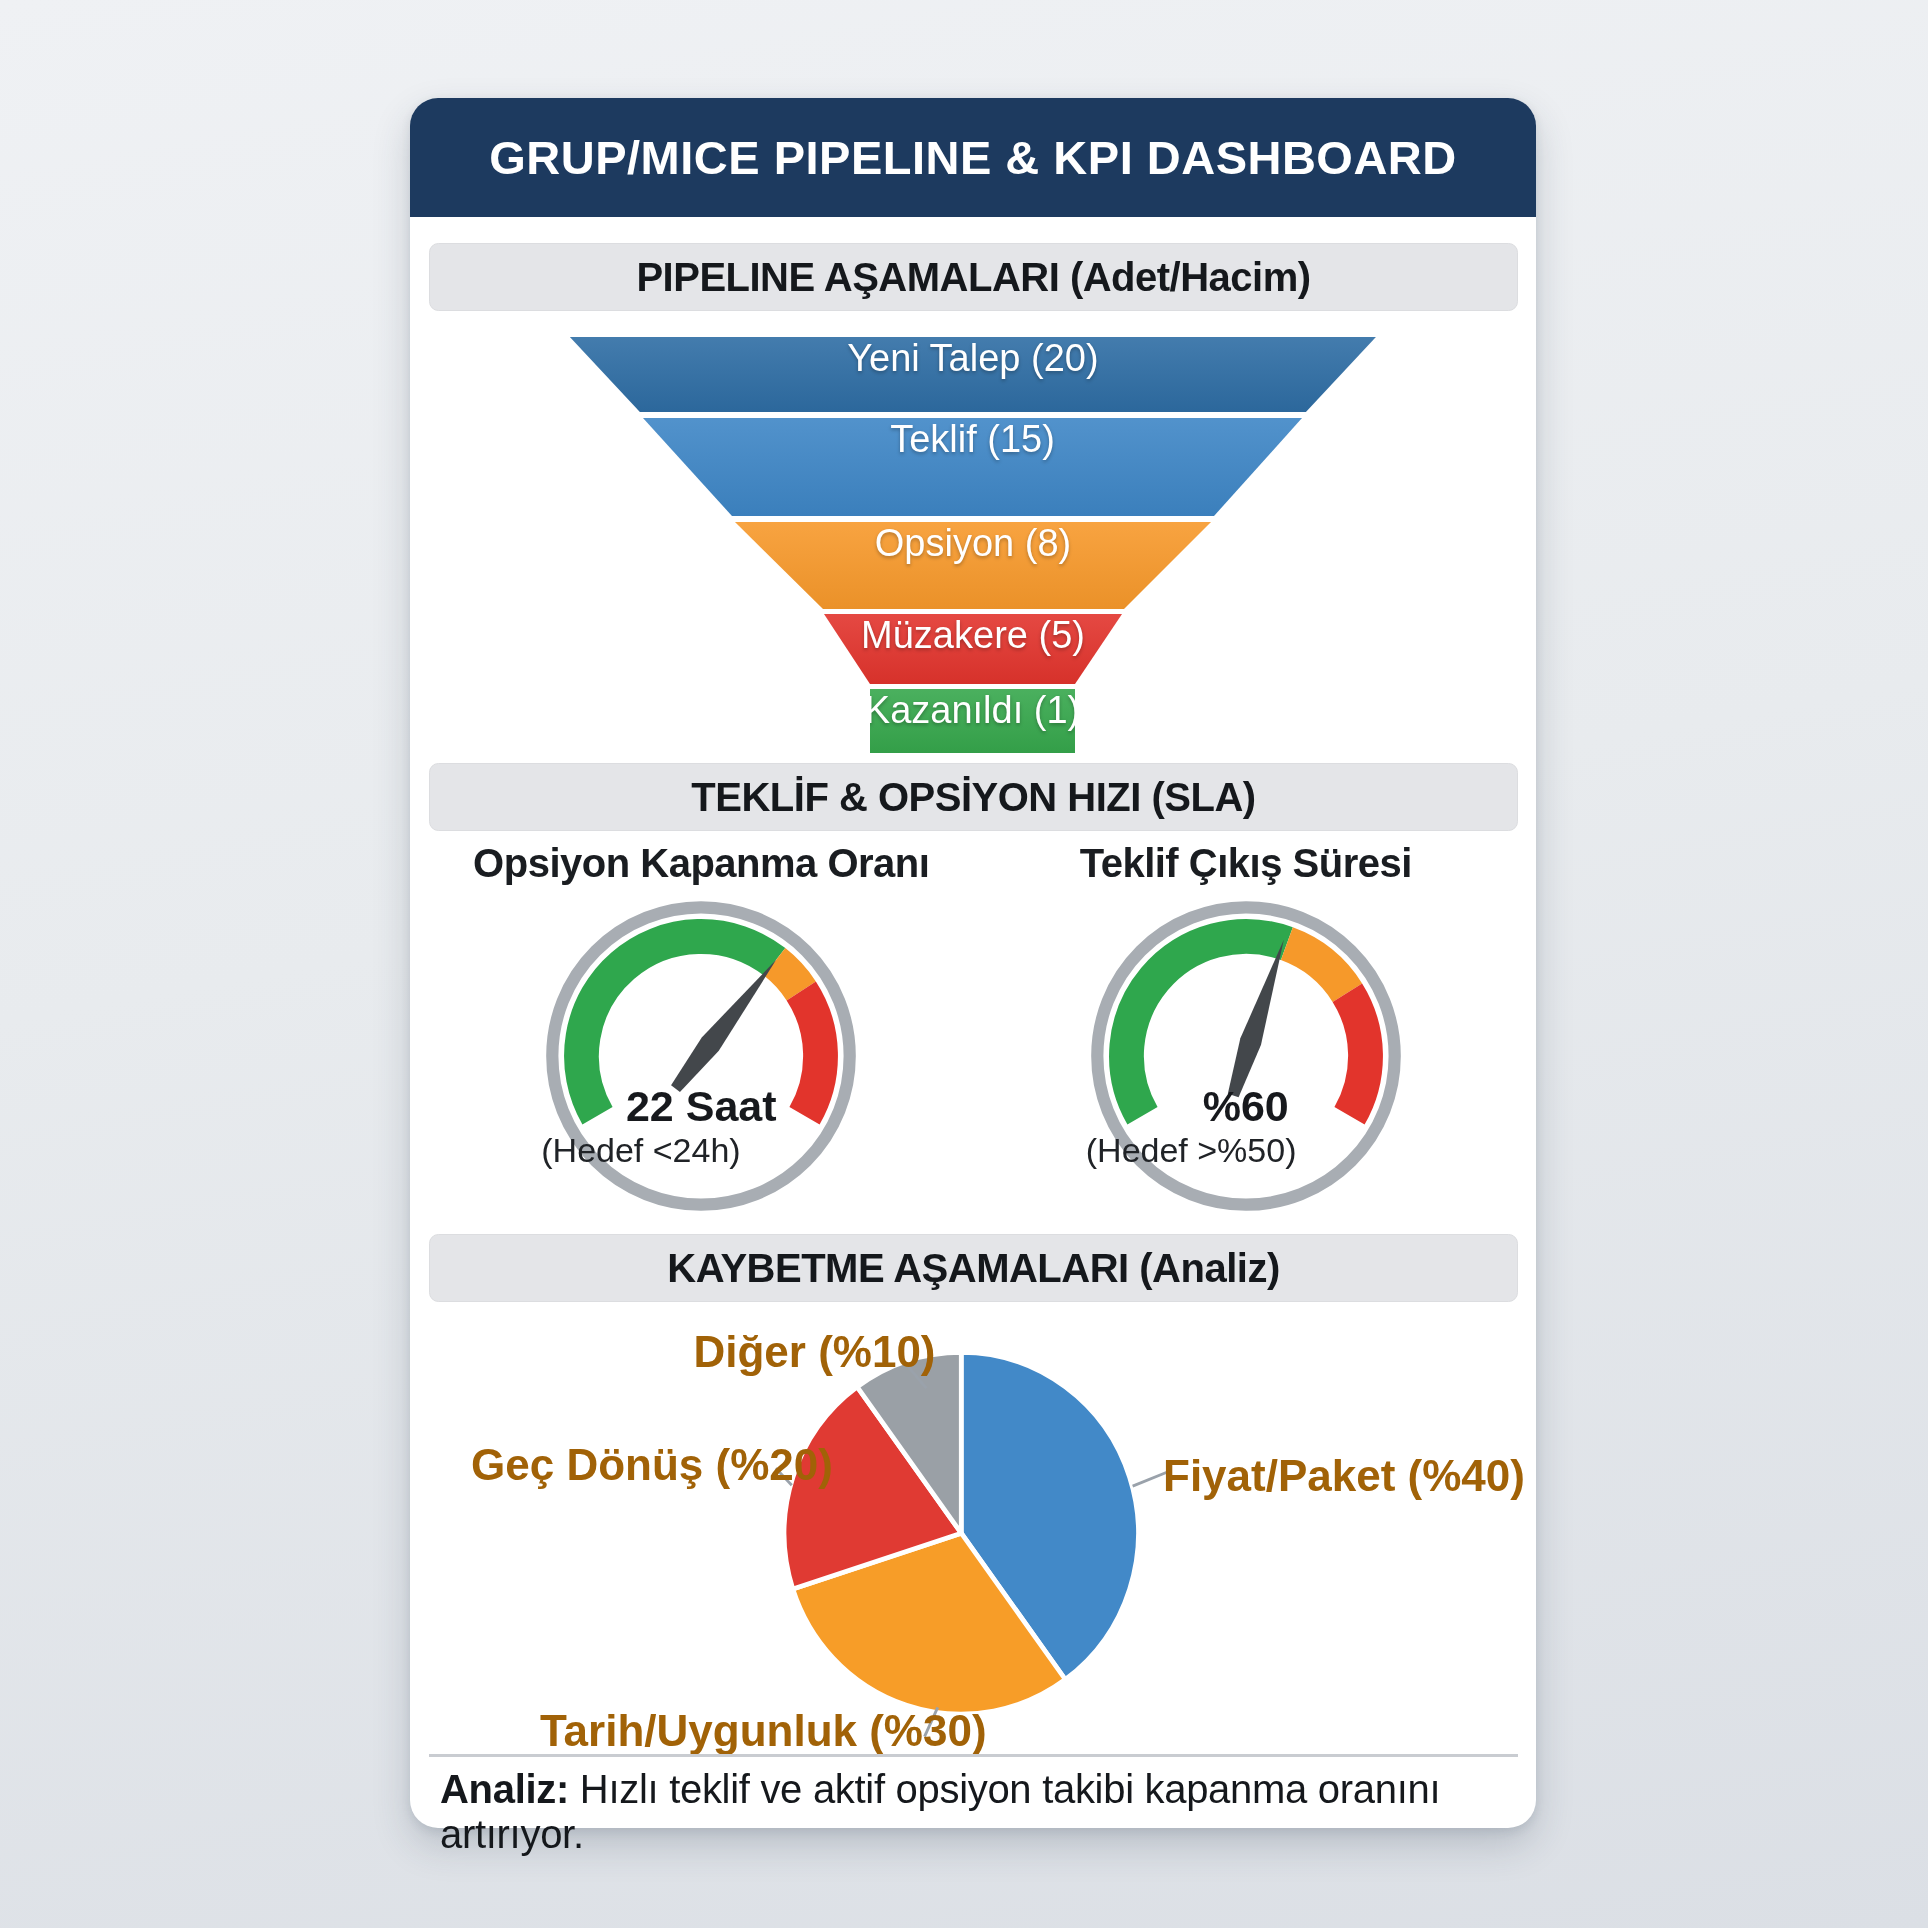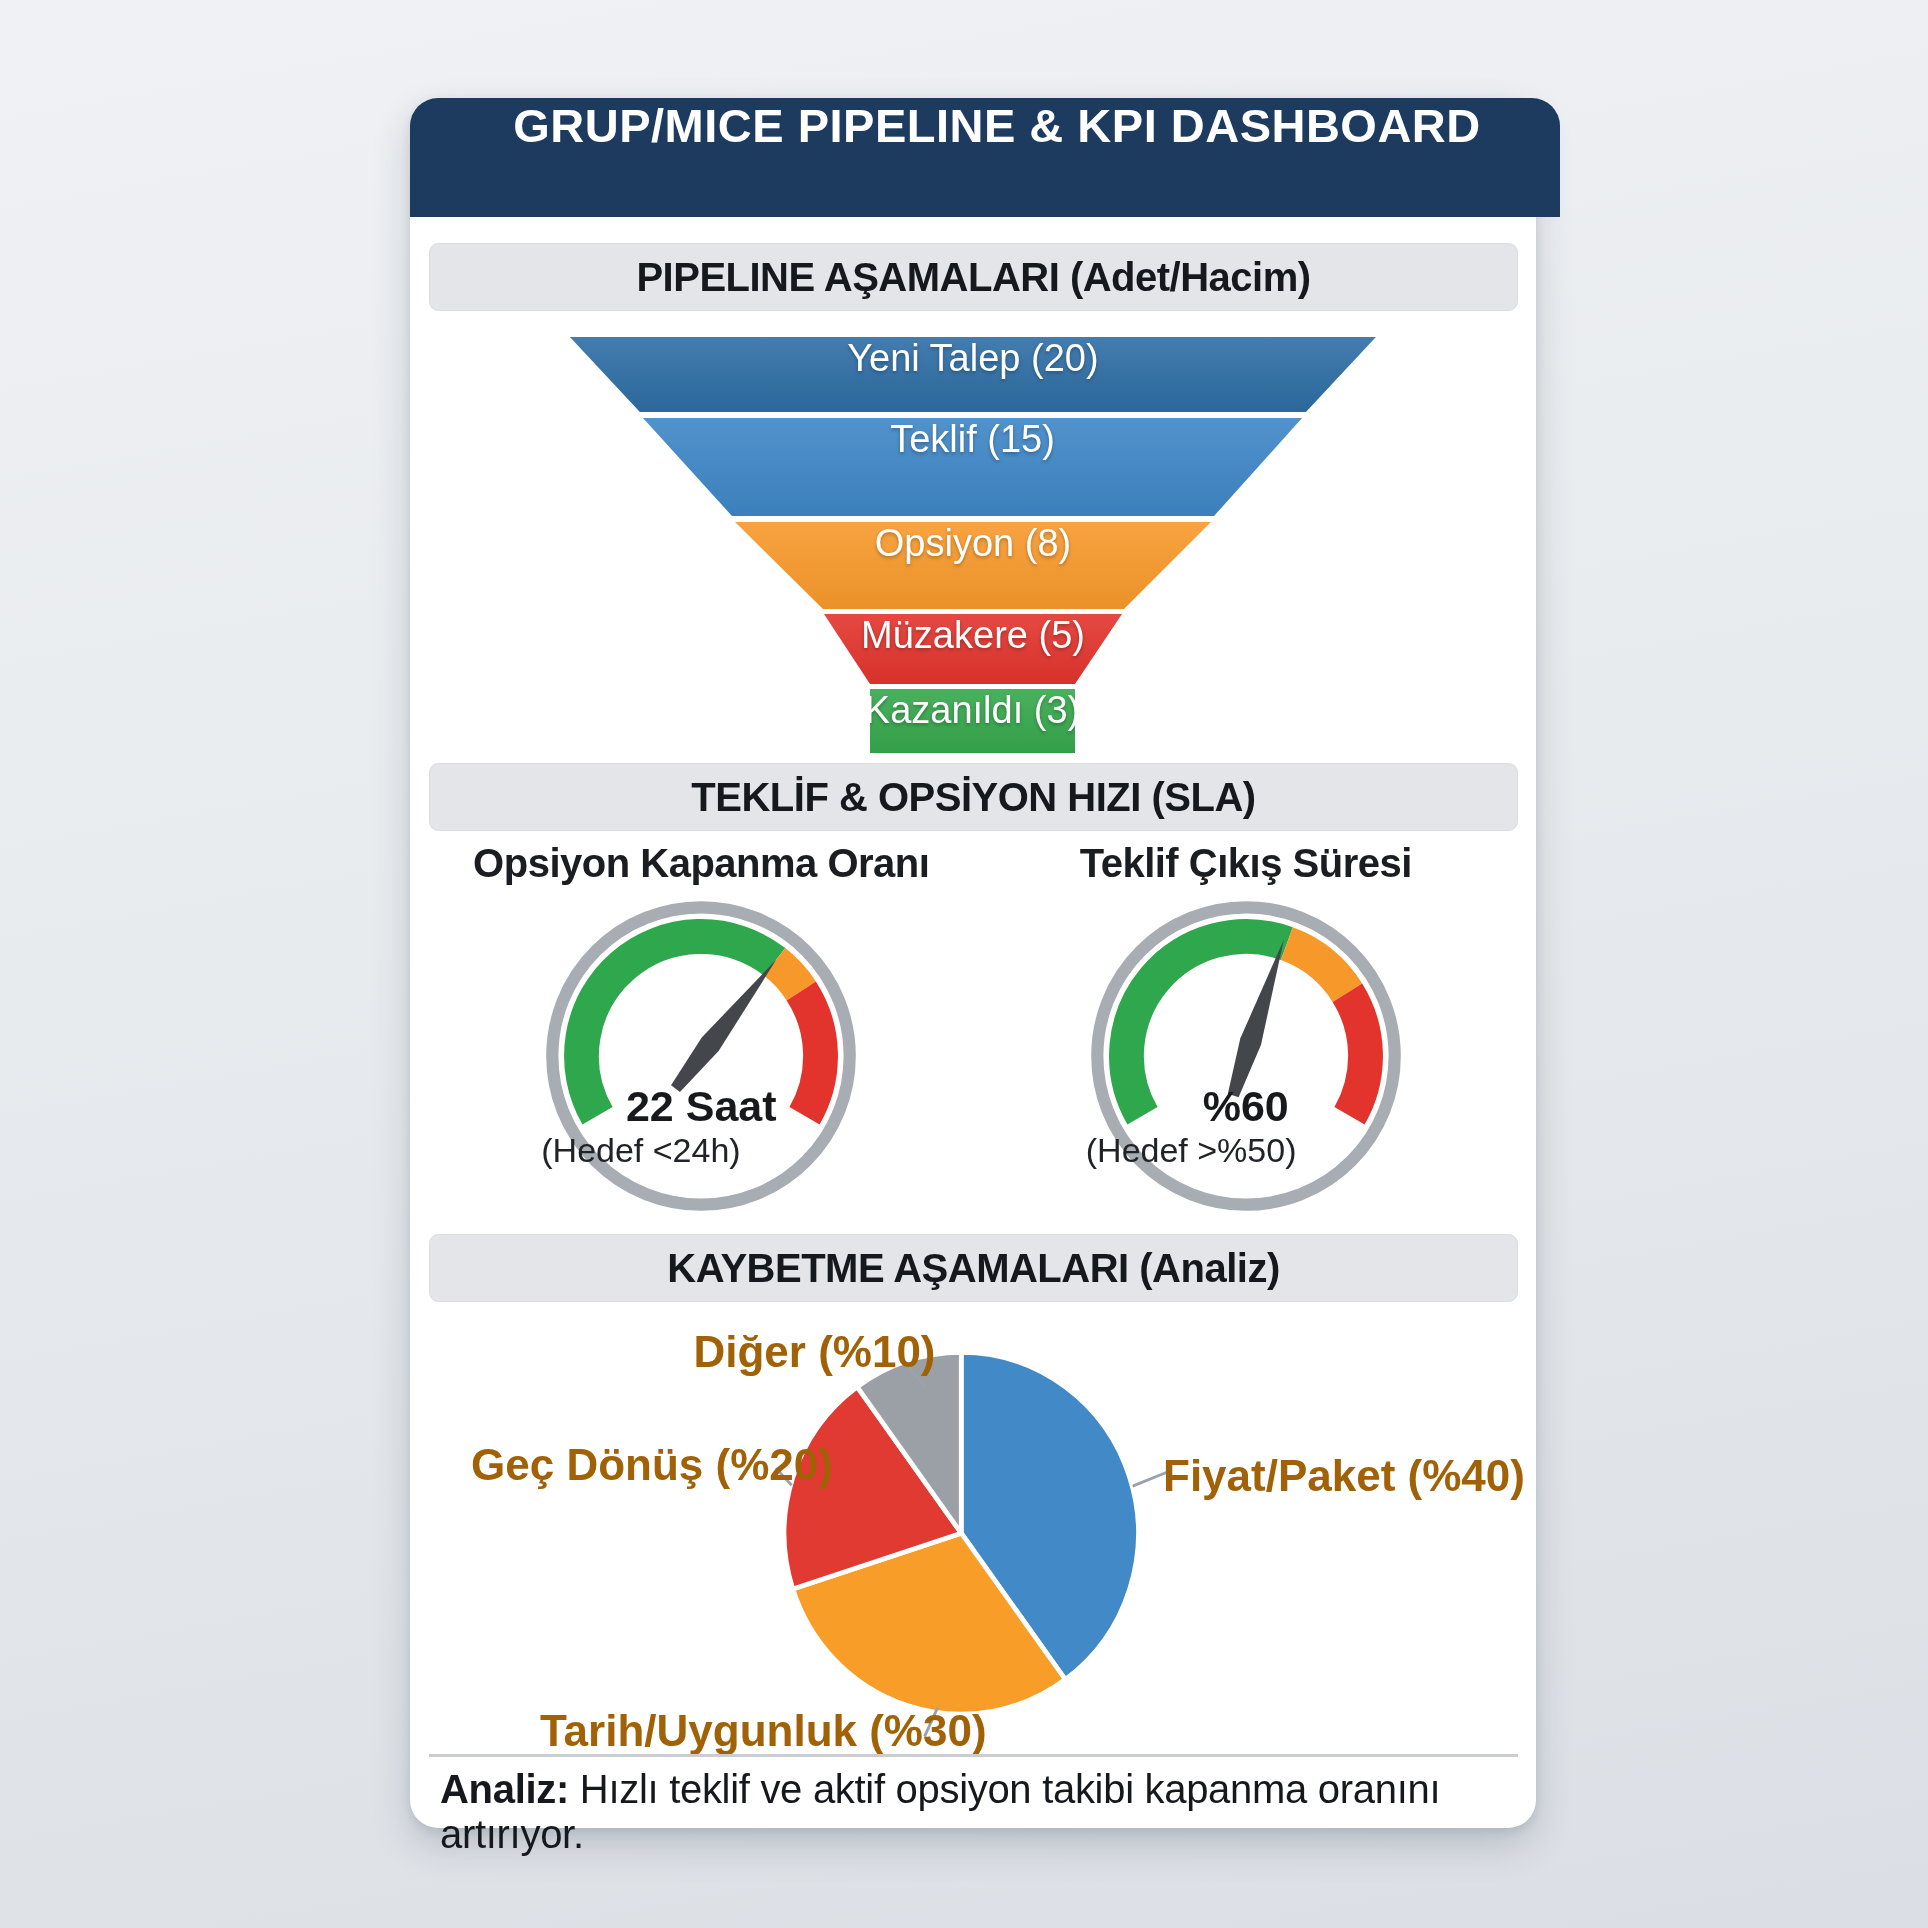--- a/index.html
+++ b/index.html
@@ -1,21 +1,21 @@
 <!DOCTYPE html>
 <html style="font-size:15px"><head>
 <meta charset="utf-8">
 <style>
   html,body{margin:0;padding:0;background:#dfe3e8;font-family:"Liberation Sans",sans-serif;}
   .canvas{position:relative;width:1928px;height:1928px;overflow:hidden;
           background:linear-gradient(170deg,#eff1f4 0%,#e8ebee 45%,#dbdfe5 100%);}
   .card{position:absolute;left:410px;top:98px;width:1126px;height:1730px;background:#ffffff;
         border-radius:28px;box-shadow:0 17px 38px rgba(40,55,75,.20),0 3.8px 9.4px rgba(40,55,75,.10);}
   .navy{position:absolute;left:0;top:0;width:100%;height:119px;background:#1d3a5f;
-        border-radius:28px 28px 0 0;display:flex;align-items:flex-start;justify-content:center;padding-left:24px;}
+        border-radius:28px 28px 0 0;display:flex;align-items:center;justify-content:center;}
   .navy h1{margin:0;color:#ffffff;font-size:47px;font-weight:bold;letter-spacing:0.5px;white-space:nowrap;}
   .secbar{position:absolute;left:19px;width:1089px;height:68px;background:#e4e5e8;border:0.9px solid #dcdde0;
           border-radius:9.4px;display:flex;align-items:center;justify-content:center;
           font-size:40px;font-weight:bold;color:#15181c;letter-spacing:-0.5px;box-sizing:border-box;white-space:nowrap;}
   #bar1{top:145px}#bar2{top:665px}#bar3{top:1136px}
   .funnel{position:absolute;top:239px;left:50%;transform:translateX(-50%);width:810px;height:416px;}
   .fseg{position:absolute;display:flex;align-items:flex-start;justify-content:center;
         background-image:linear-gradient(180deg,rgba(255,255,255,.10),rgba(0,0,0,.05));}
   .fseg span{color:#fff;font-size:38px;text-shadow:0 1.9px 3.8px rgba(0,0,0,.28);white-space:nowrap;}
   .gtitles{position:absolute;top:743px;left:19px;width:1089px;display:flex;}
@@ -57,21 +57,21 @@
         <div class="fseg" style="top: 81px; height: 98px; left: 75px; width: 659px; background-color: rgb(62, 134, 198); clip-path: polygon(0px 0px, 100% 0px, 571px 100%, 89px 100%);">
           <span>Teklif (15)</span>
         </div>
         <div class="fseg" style="top: 185px; height: 87px; left: 167px; width: 476px; background-color: rgb(247, 153, 43); clip-path: polygon(0px 0px, 100% 0px, 389px 100%, 88px 100%);">
           <span>Opsiyon (8)</span>
         </div>
         <div class="fseg" style="top: 277px; height: 70px; left: 256px; width: 298px; background-color: rgb(226, 52, 45); clip-path: polygon(0px 0px, 100% 0px, 251px 100%, 46px 100%);">
           <span>Müzakere (5)</span>
         </div>
         <div class="fseg" style="top: 352px; height: 64px; left: 302px; width: 205px; background-color: rgb(54, 167, 76); clip-path: polygon(0px 0px, 100% 0px, 205px 100%, 0px 100%);">
-          <span>Kazanıldı (3)</span>
+          <span>Kazanıldı (1)</span>
         </div>
       </div>
 
     <div class="secbar" id="bar2">
       <span>TEKLİF &amp; OPSİYON HIZI (SLA)</span>
     </div>
 
     <div class="gtitles">
       <div class="gt">Opsiyon Kapanma Oranı</div>
       <div class="gt">Teklif Çıkış Süresi</div>

